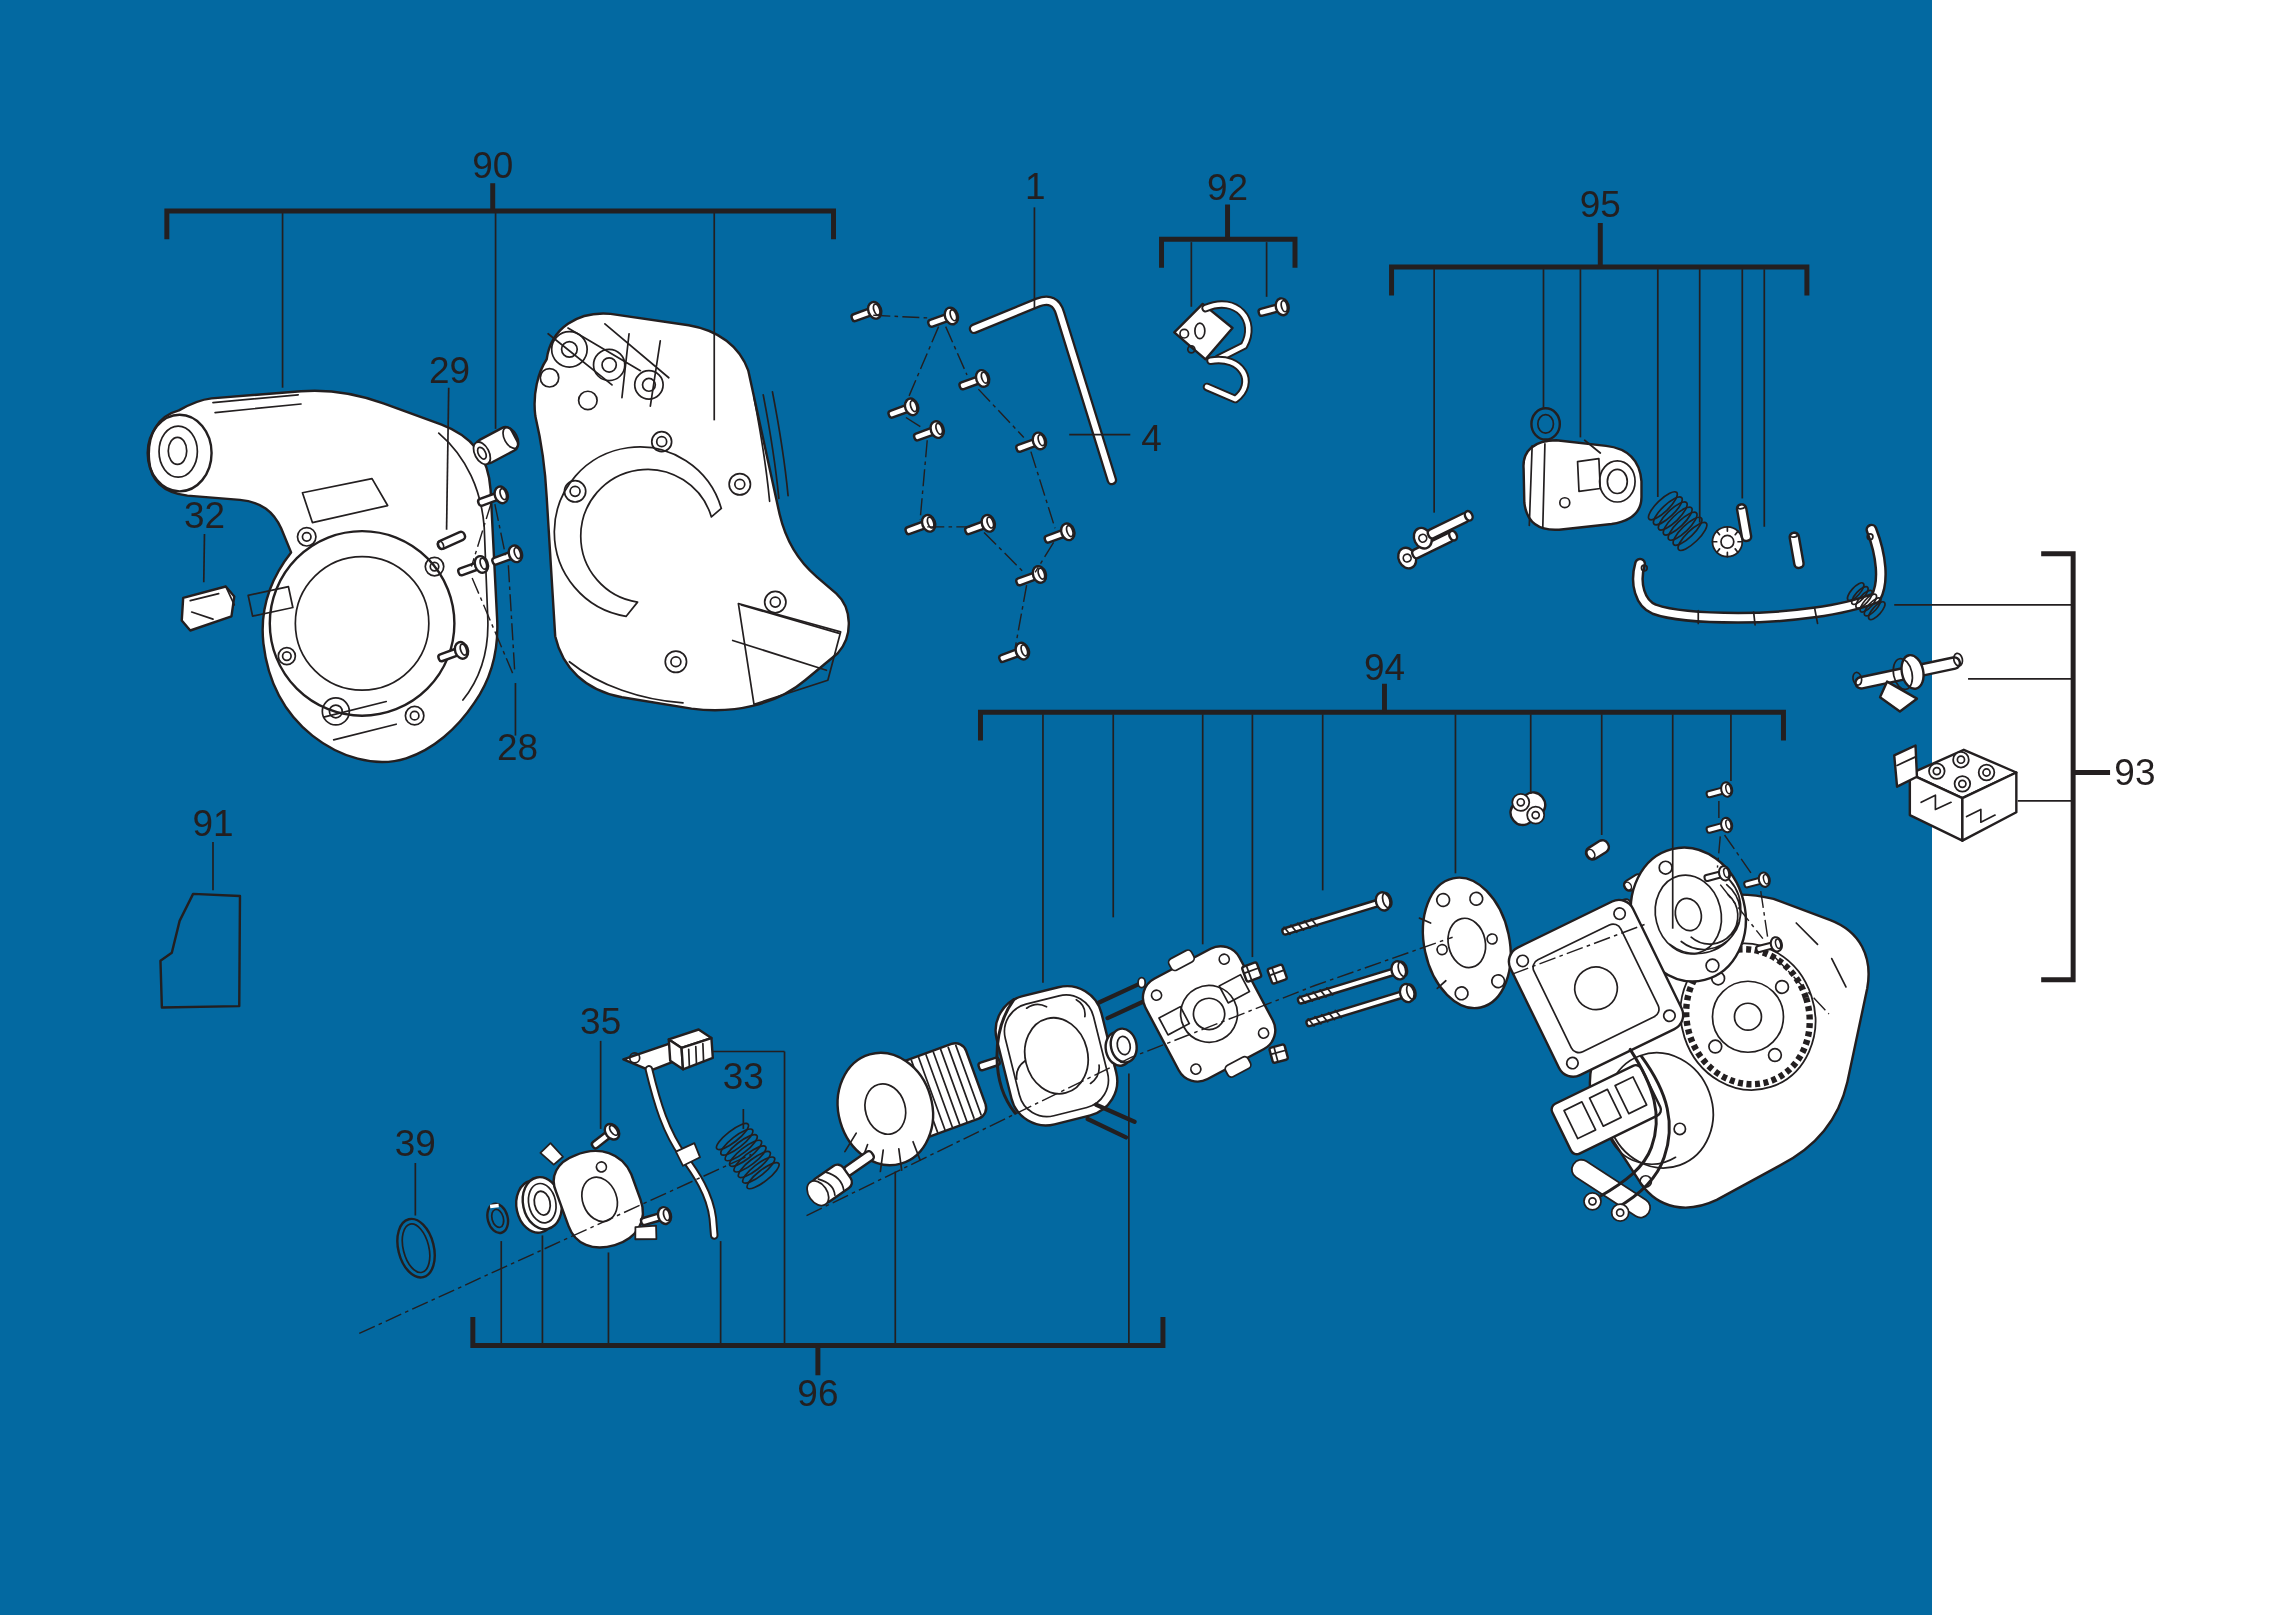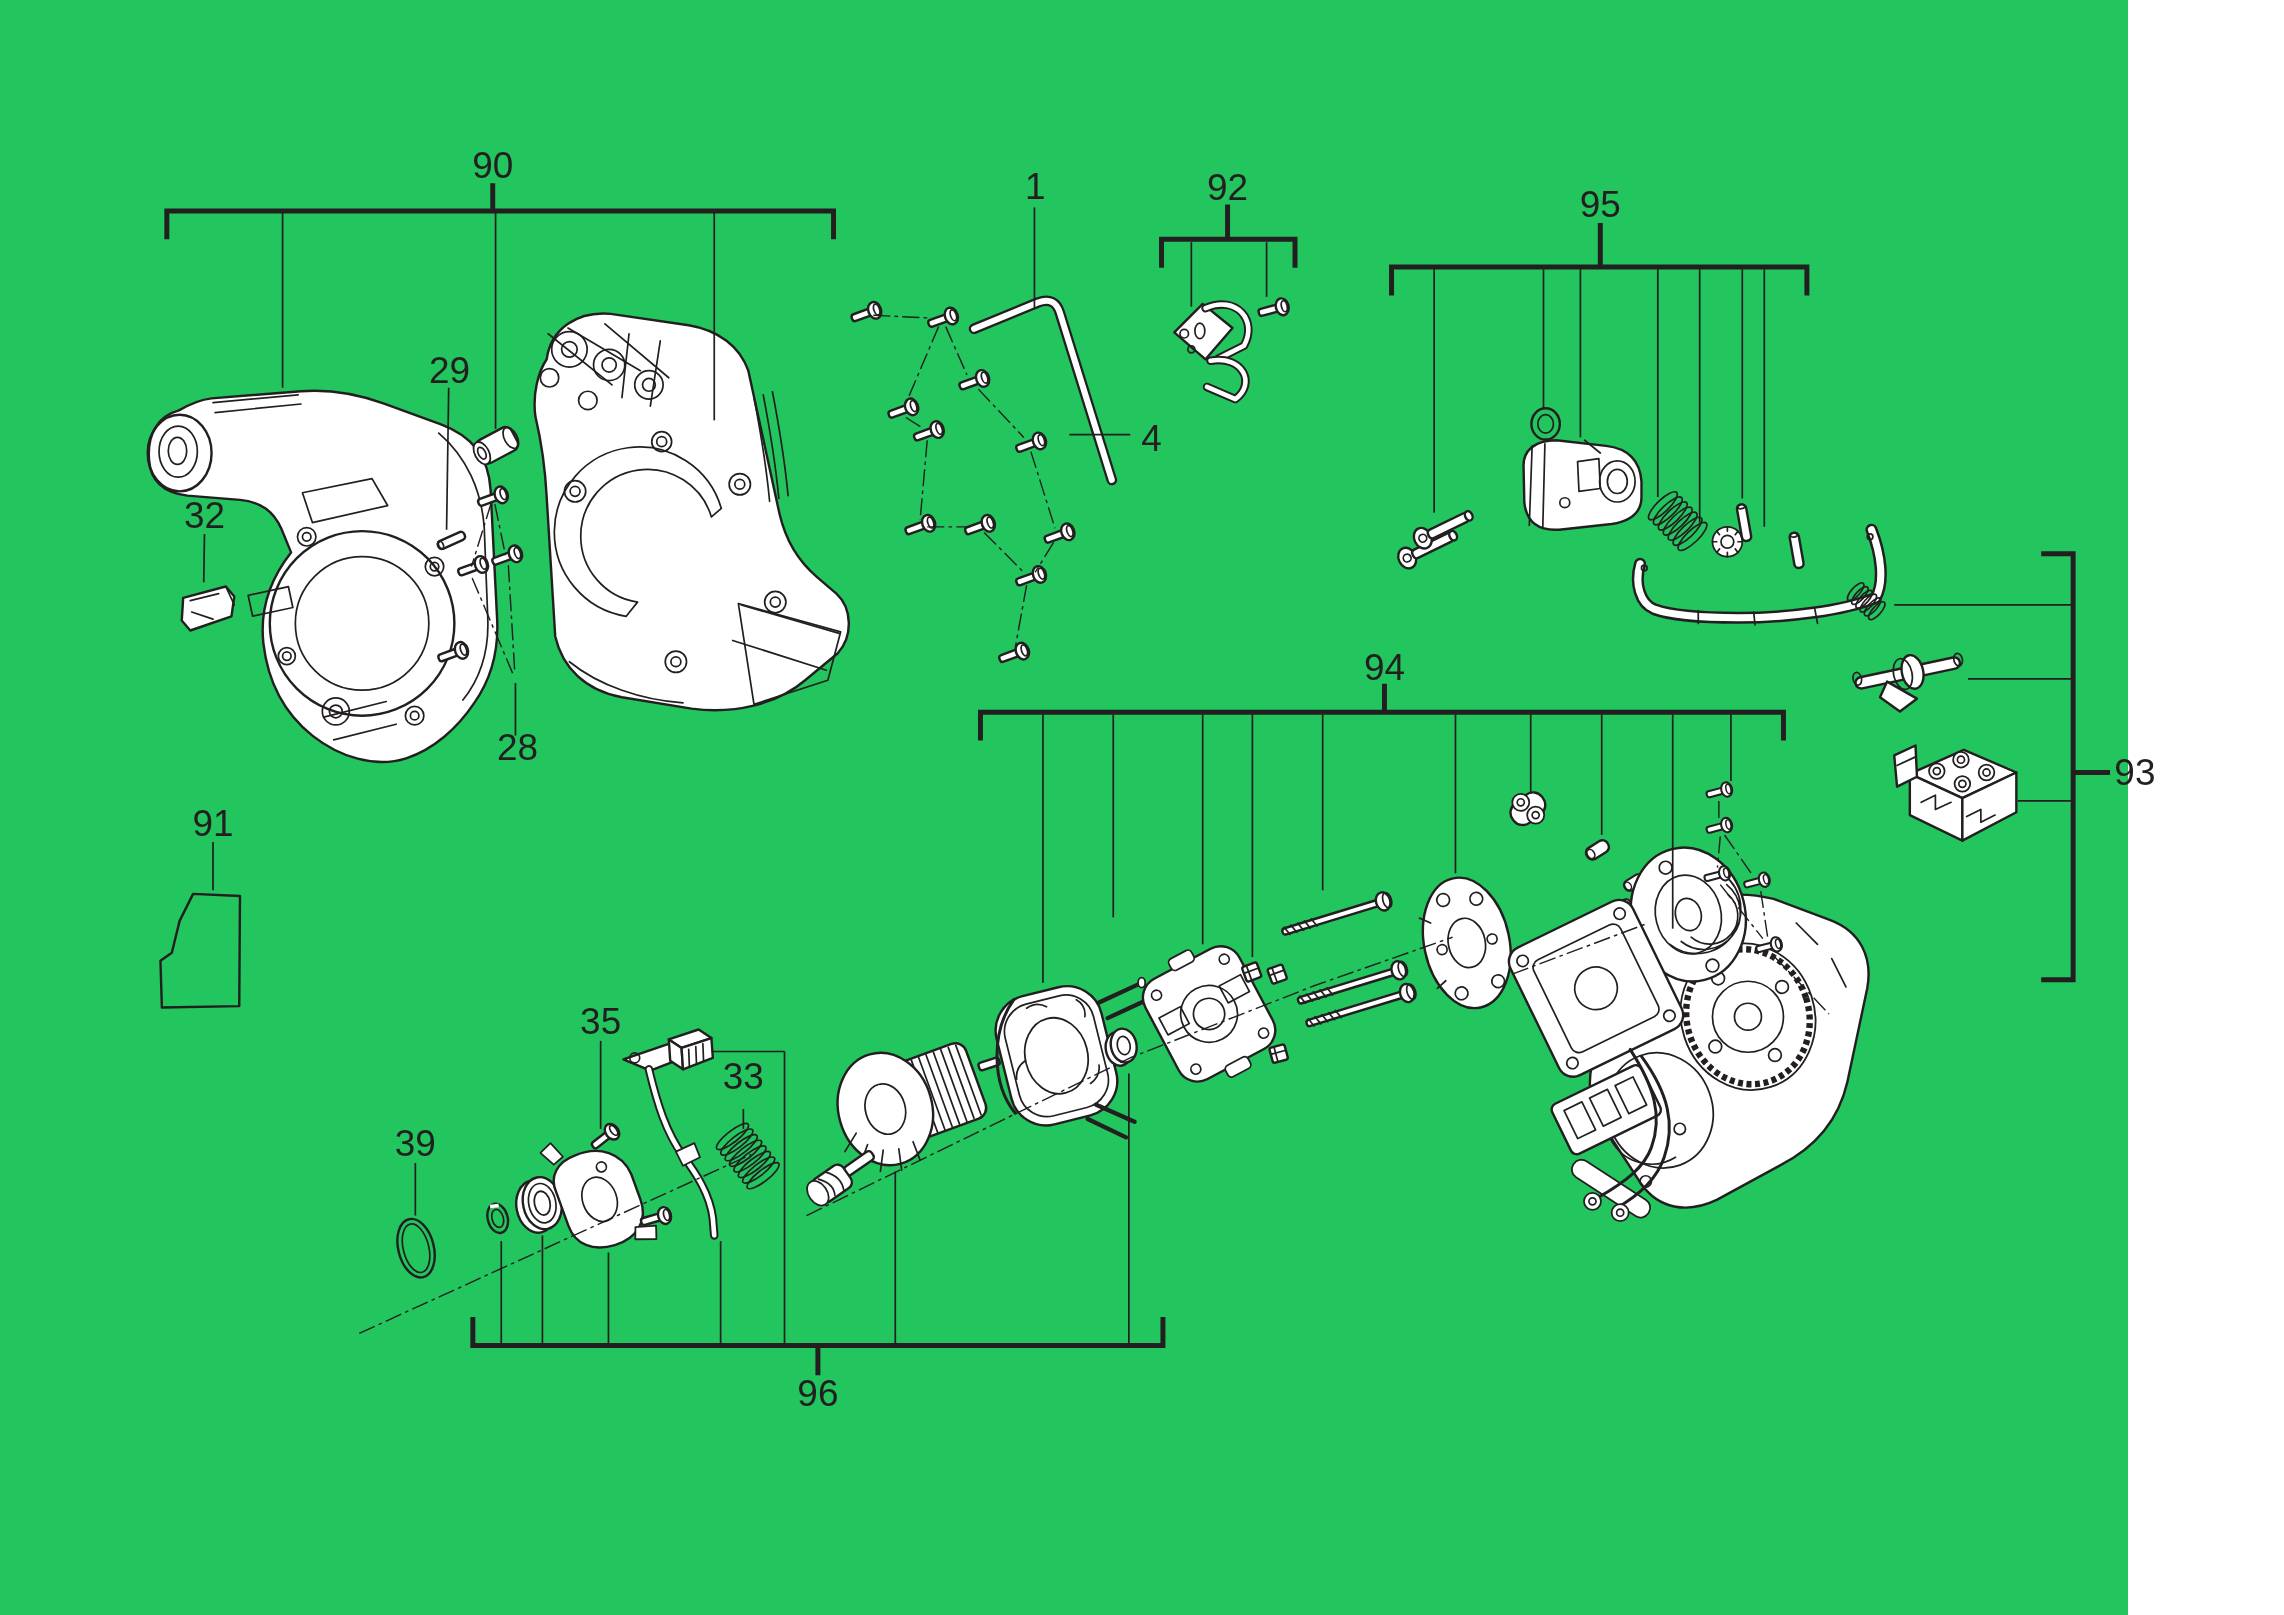--- a/index.html
+++ b/index.html
@@ -1,16 +1,16 @@
 <!DOCTYPE html>
 <html style="font-size:11.4px"><head>
 <meta charset="utf-8">
 <style>
   html,body{margin:0;padding:0;background:#fff;}
-  .stage-wrap{width:2128px;height:1616px;background:#22c55e;position:relative;}
+  .stage-wrap{width:1932px;height:1616px;background:#0369a1;position:relative;}
   svg{display:block}
   .f {fill:#ffffff;stroke:#231f20;stroke-width:3.4;stroke-linejoin:round;stroke-linecap:round}
   .f2{fill:#ffffff;stroke:#231f20;stroke-width:2.5;stroke-linejoin:round;stroke-linecap:round}
   .o {fill:none;stroke:#231f20;stroke-width:3.4;stroke-linejoin:round;stroke-linecap:round}
   .o2{fill:none;stroke:#231f20;stroke-width:2.4;stroke-linejoin:round;stroke-linecap:round}
   .o3{fill:none;stroke:#231f20;stroke-width:4.2;stroke-linejoin:round;stroke-linecap:round}
   .o4{fill:none;stroke:#231f20;stroke-width:6;stroke-linejoin:round;stroke-linecap:round}
   .bk{fill:none;stroke:#231f20;stroke-width:7;stroke-linecap:butt;stroke-linejoin:miter}
   .ld{stroke:#231f20;stroke-width:2.4;fill:none}
   .ax{fill:none;stroke:#231f20;stroke-width:2;stroke-dasharray:24 6 5 6}

